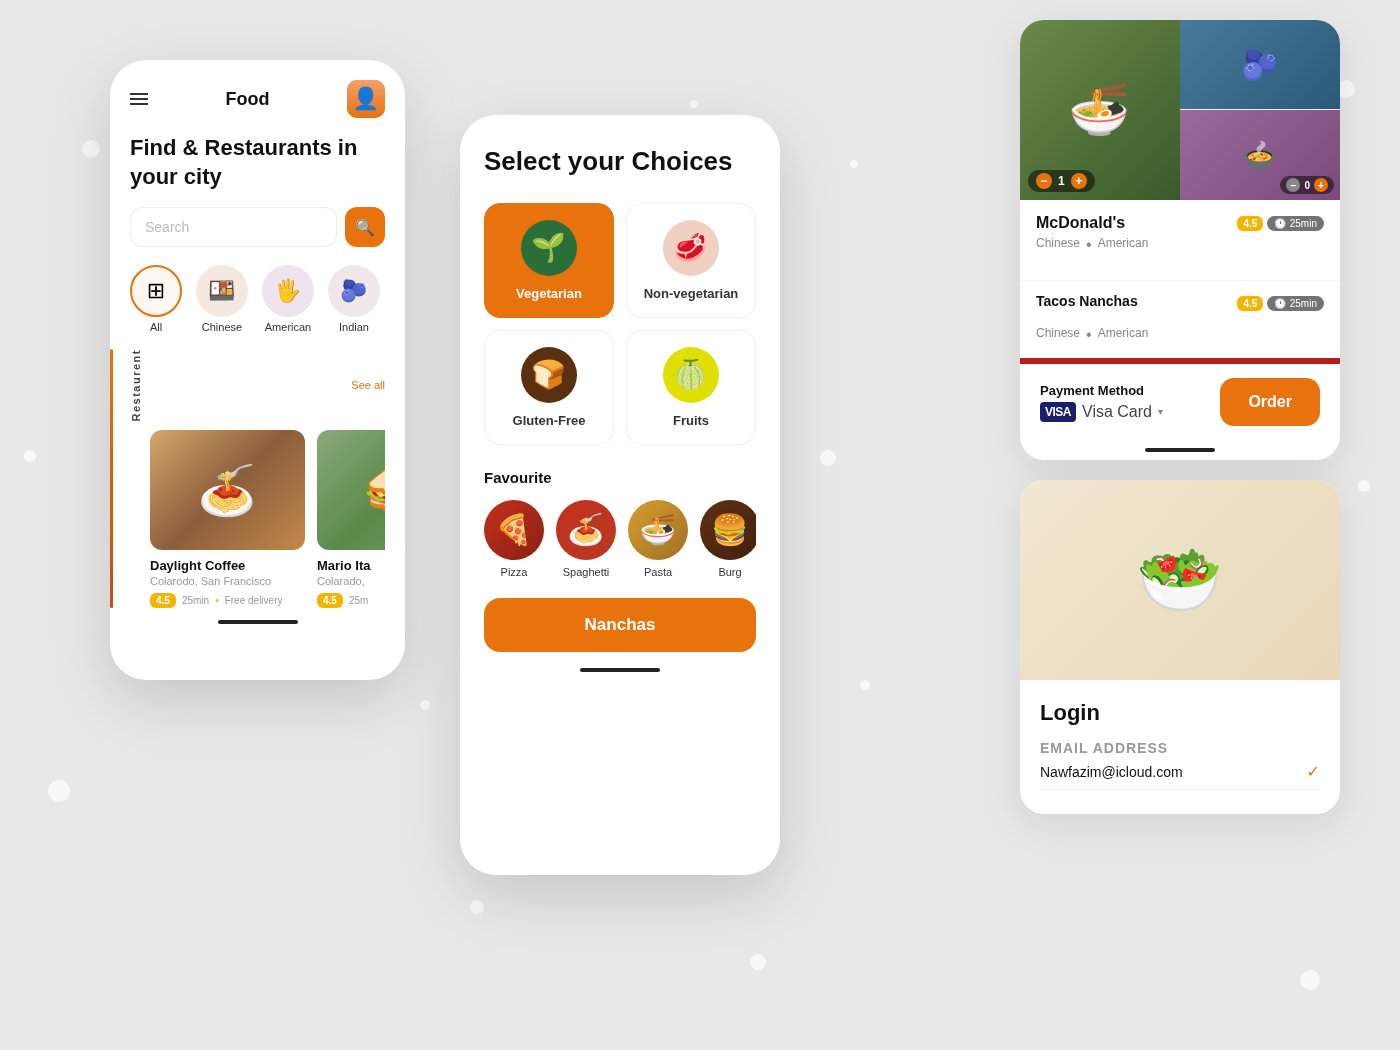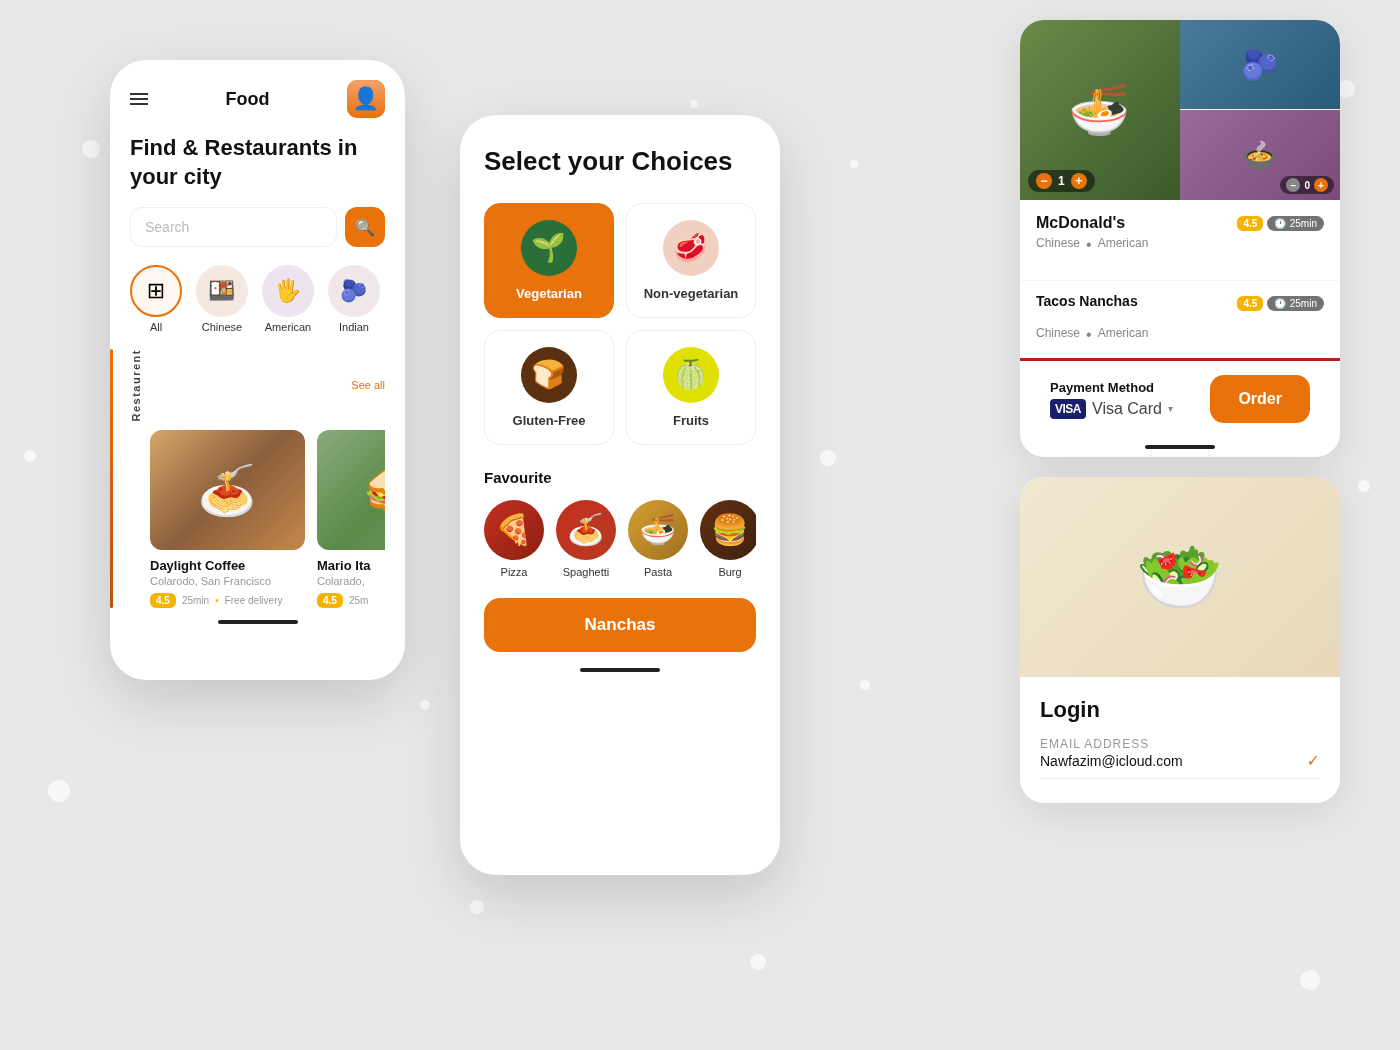--- a/index.html
+++ b/index.html
@@ -546,22 +546,22 @@
       color: white;
       background: rgba(0,0,0,0.55);
       padding: 2px 7px;
       border-radius: 8px;
     }
 
     .payment-row {
       display: flex;
       align-items: center;
       justify-content: space-between;
-      padding: 14px 30px;
-      border-top: 3px solid #b91c1c;
+      padding: 14px 20px;
+      border-top: 6px solid #b91c1c;
     }
     .payment-label {
       font-size: 13px;
       font-weight: 700;
       color: #111;
     }
     .visa-row {
       display: flex;
       align-items: center;
       gap: 6px;
@@ -627,25 +627,26 @@
     .login-content {
       padding: 20px 20px 24px;
     }
     .login-title {
       font-size: 22px;
       font-weight: 800;
       color: #111;
       margin-bottom: 14px;
     }
     .login-email-label {
-      font-size: 12px;
-      font-weight: 400;
+      font-size: 14px;
+      font-weight: 700;
       color: #999;
       letter-spacing: 1px;
       text-transform: uppercase;
+      margin-bottom: 6px;
     }
     .login-email-row {
       display: flex;
       align-items: center;
       justify-content: space-between;
       border-bottom: 1.5px solid #eee;
       padding-bottom: 8px;
     }
     .login-email-val {
       font-size: 14px;

